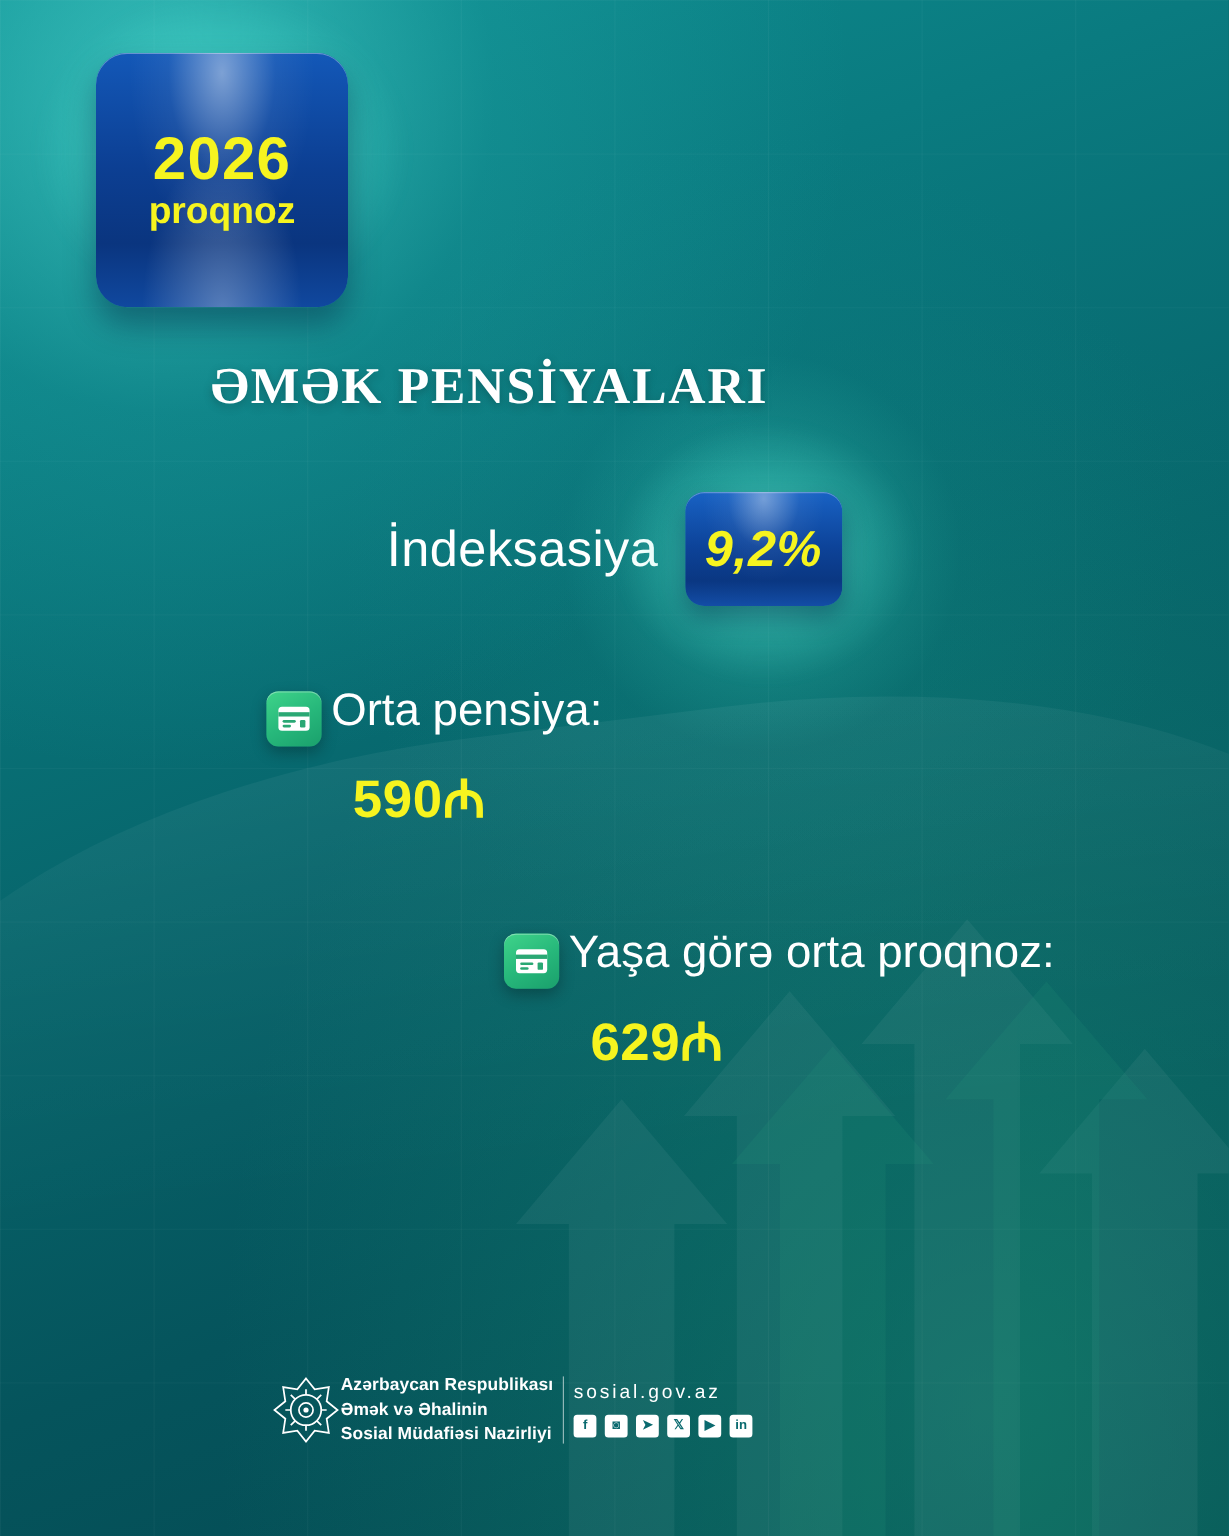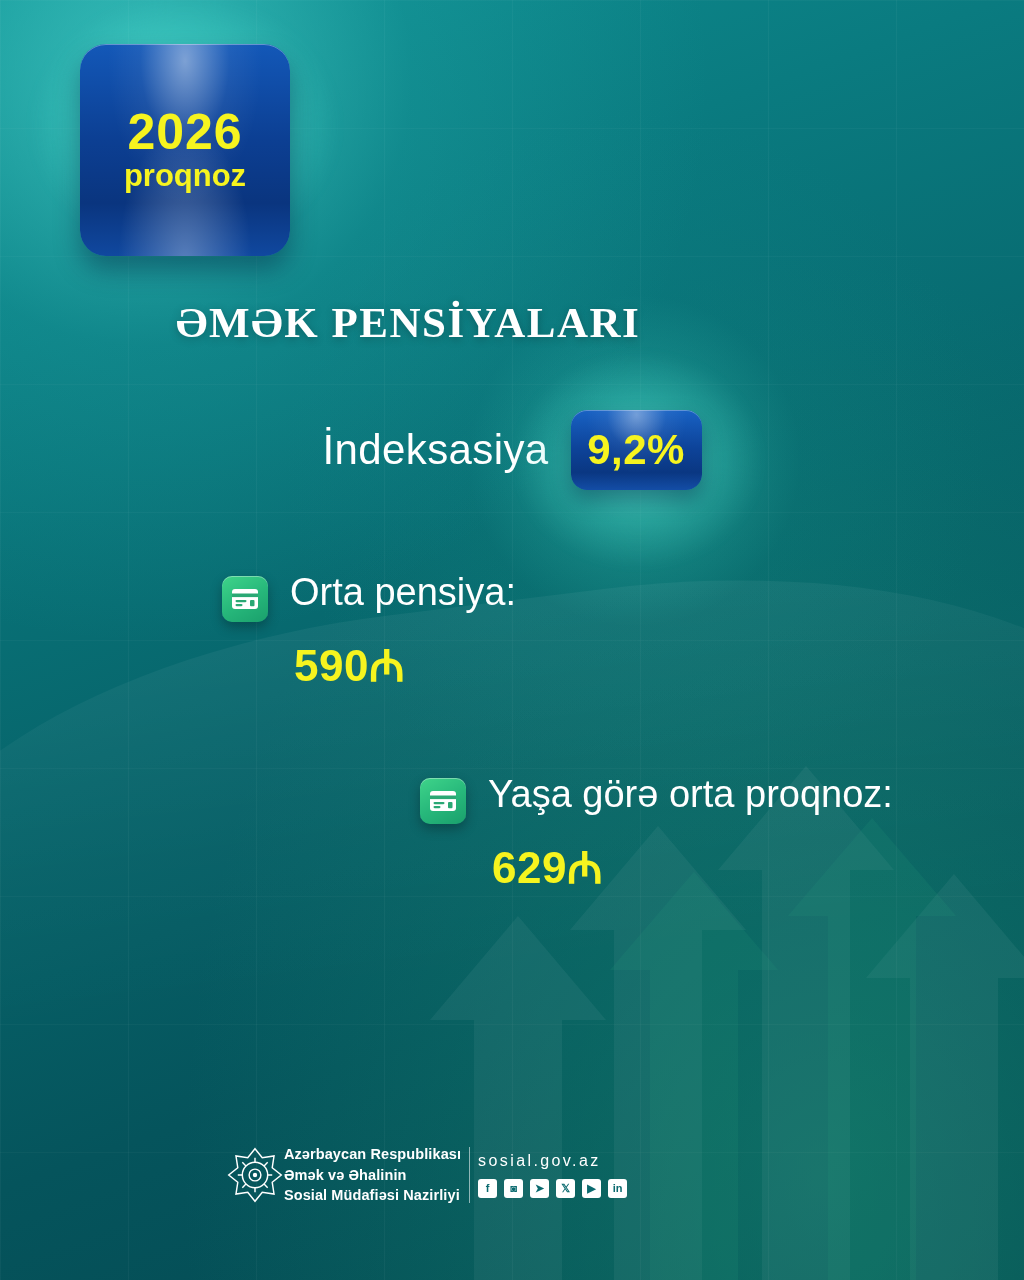--- a/index.html
+++ b/index.html
@@ -133,21 +133,22 @@
   }
   .index-label {
     color: #ffffff;
     font-size: 42px;
     font-weight: 400;
     letter-spacing: 0.4px;
   }
   .index-badge-wrap {
     position: relative;
     width: 131px;
-    height: 80px;
+    height: 95px;
+    font-style: italic;
   }
   .index-glow {
     position: absolute;
     left: -60px;
     top: -60px;
     width: 255px;
     height: 220px;
     background: radial-gradient(ellipse at center, rgba(120, 255, 235, 0.50) 0%, rgba(90, 240, 220, 0.22) 40%, rgba(60, 220, 205, 0) 70%);
     filter: blur(5px);
   }
@@ -173,21 +174,21 @@
   
   .stat {
     position: absolute;
   }
   .stat-1 { top: 570px; left: 222px; }
   .stat-2 { top: 772px; left: 420px; }
 
   .stat-head {
     display: flex;
     align-items: flex-start;
-    gap: 22px;
+    gap: 8px;
   }
   .card-icon {
     width: 46px;
     height: 46px;
     flex: 0 0 46px;
     border-radius: 10px;
     background: linear-gradient(150deg, #3fd48a 0%, #27b87b 52%, #1aa06c 100%);
     box-shadow: 0 5px 12px rgba(0,0,0,0.28), inset 0 1px 0 rgba(255,255,255,0.35);
     display: flex;
     align-items: center;

